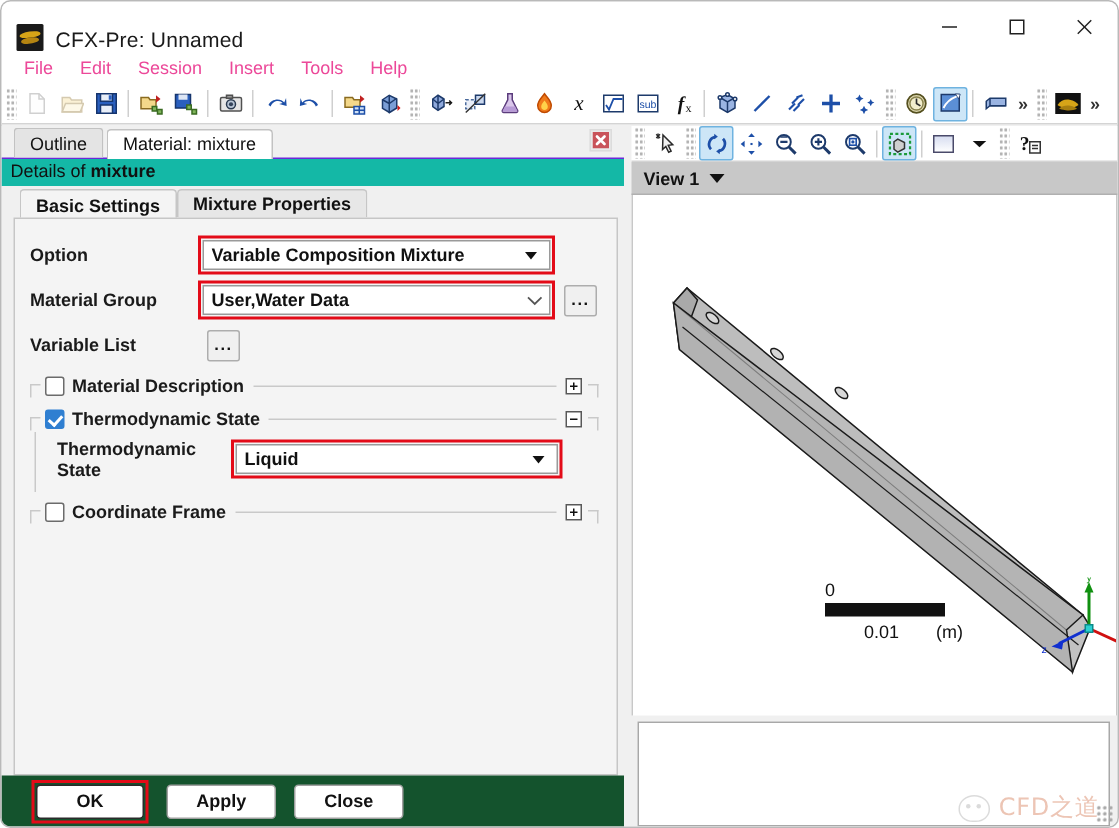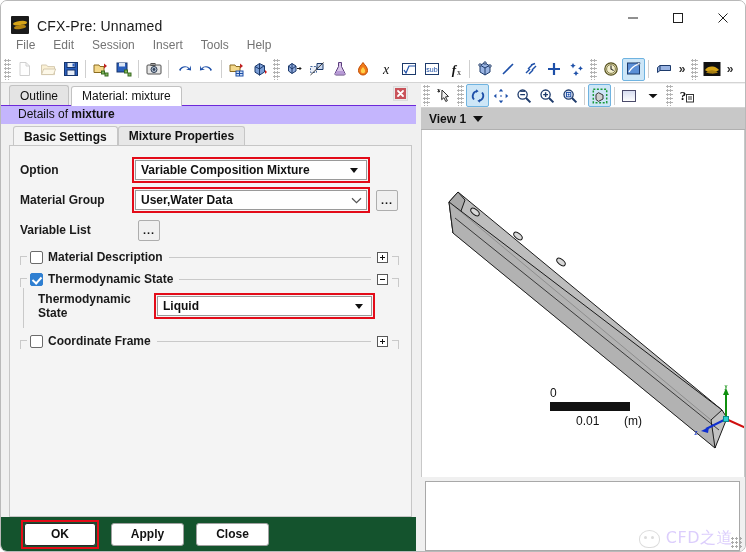--- a/index.html
+++ b/index.html
@@ -67,21 +67,21 @@
   .wbtn svg { display: block; }
 
   
   #menubar {
     height: 22px;
     background: #ffffff;
     display: flex;
     align-items: center;
     padding-left: 6px;
     font-size: 12px;
-    color: #737373;
+    color: #ec4899;
   }
   .menu-item {
     padding: 3px 9px;
     cursor: default;
   }
 
   
   #toolbar {
     height: 27px;
     background: #ffffff;
@@ -178,22 +178,22 @@
     display: flex; align-items: center; justify-content: center;
     cursor: default;
   }
   #tab-close svg { display:block; }
 
   
   #details-header {
     height: 18px;
     font-size: 12px;
     color: #111;
-    padding: 1px 0 0 17px;
-    background: #c4b5fd;
+    padding: 1px 0 0 6px;
+    background: #14b8a6;
   }
   #details-header b { font-weight: bold; }
 
   
   #details {
     flex: 1;
     margin: 0 4px 0 8px;
     background: #f0f0f0;
     display: flex;
     flex-direction: column;
@@ -477,21 +477,21 @@
     position: absolute;
     width: 3px; height: 3px;
     border-radius: 50%;
     background: #8a8a8a;
     top: 5px;
   }
   #wm-icon::before { left: 4px; }
   #wm-icon::after  { left: 11px; }
   #wm-text {
     font-size: 16px;
-    color: #8b5cf6;
+    color: #c2410c;
     letter-spacing: .5px;
     font-family: "DejaVu Sans", sans-serif;
   }
   #resize-grip {
     position: absolute;
     right: 3px; bottom: 3px;
     width: 11px; height: 11px;
     background-image: radial-gradient(circle at 1.5px 1.5px, #aaa 1.1px, transparent 1.3px);
     background-size: 4px 4px;
   }

